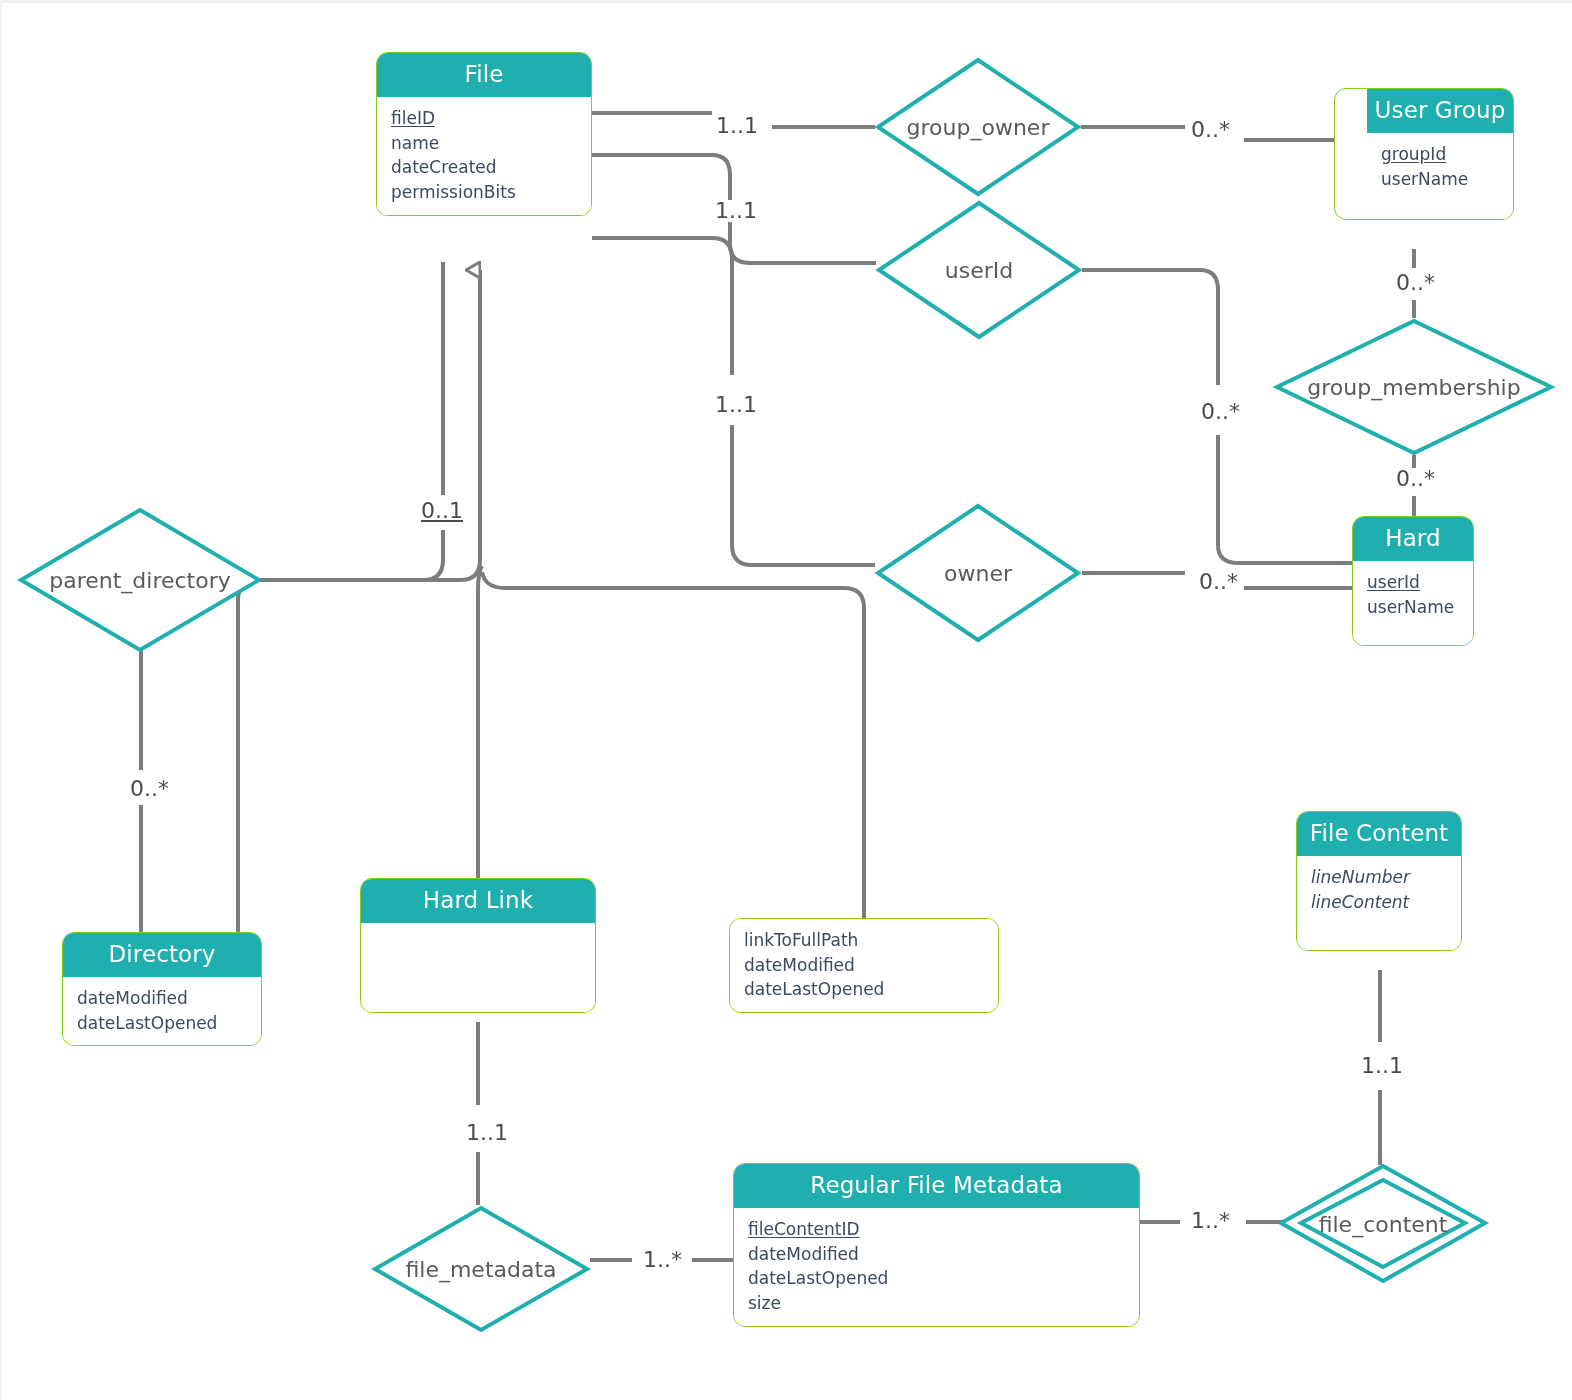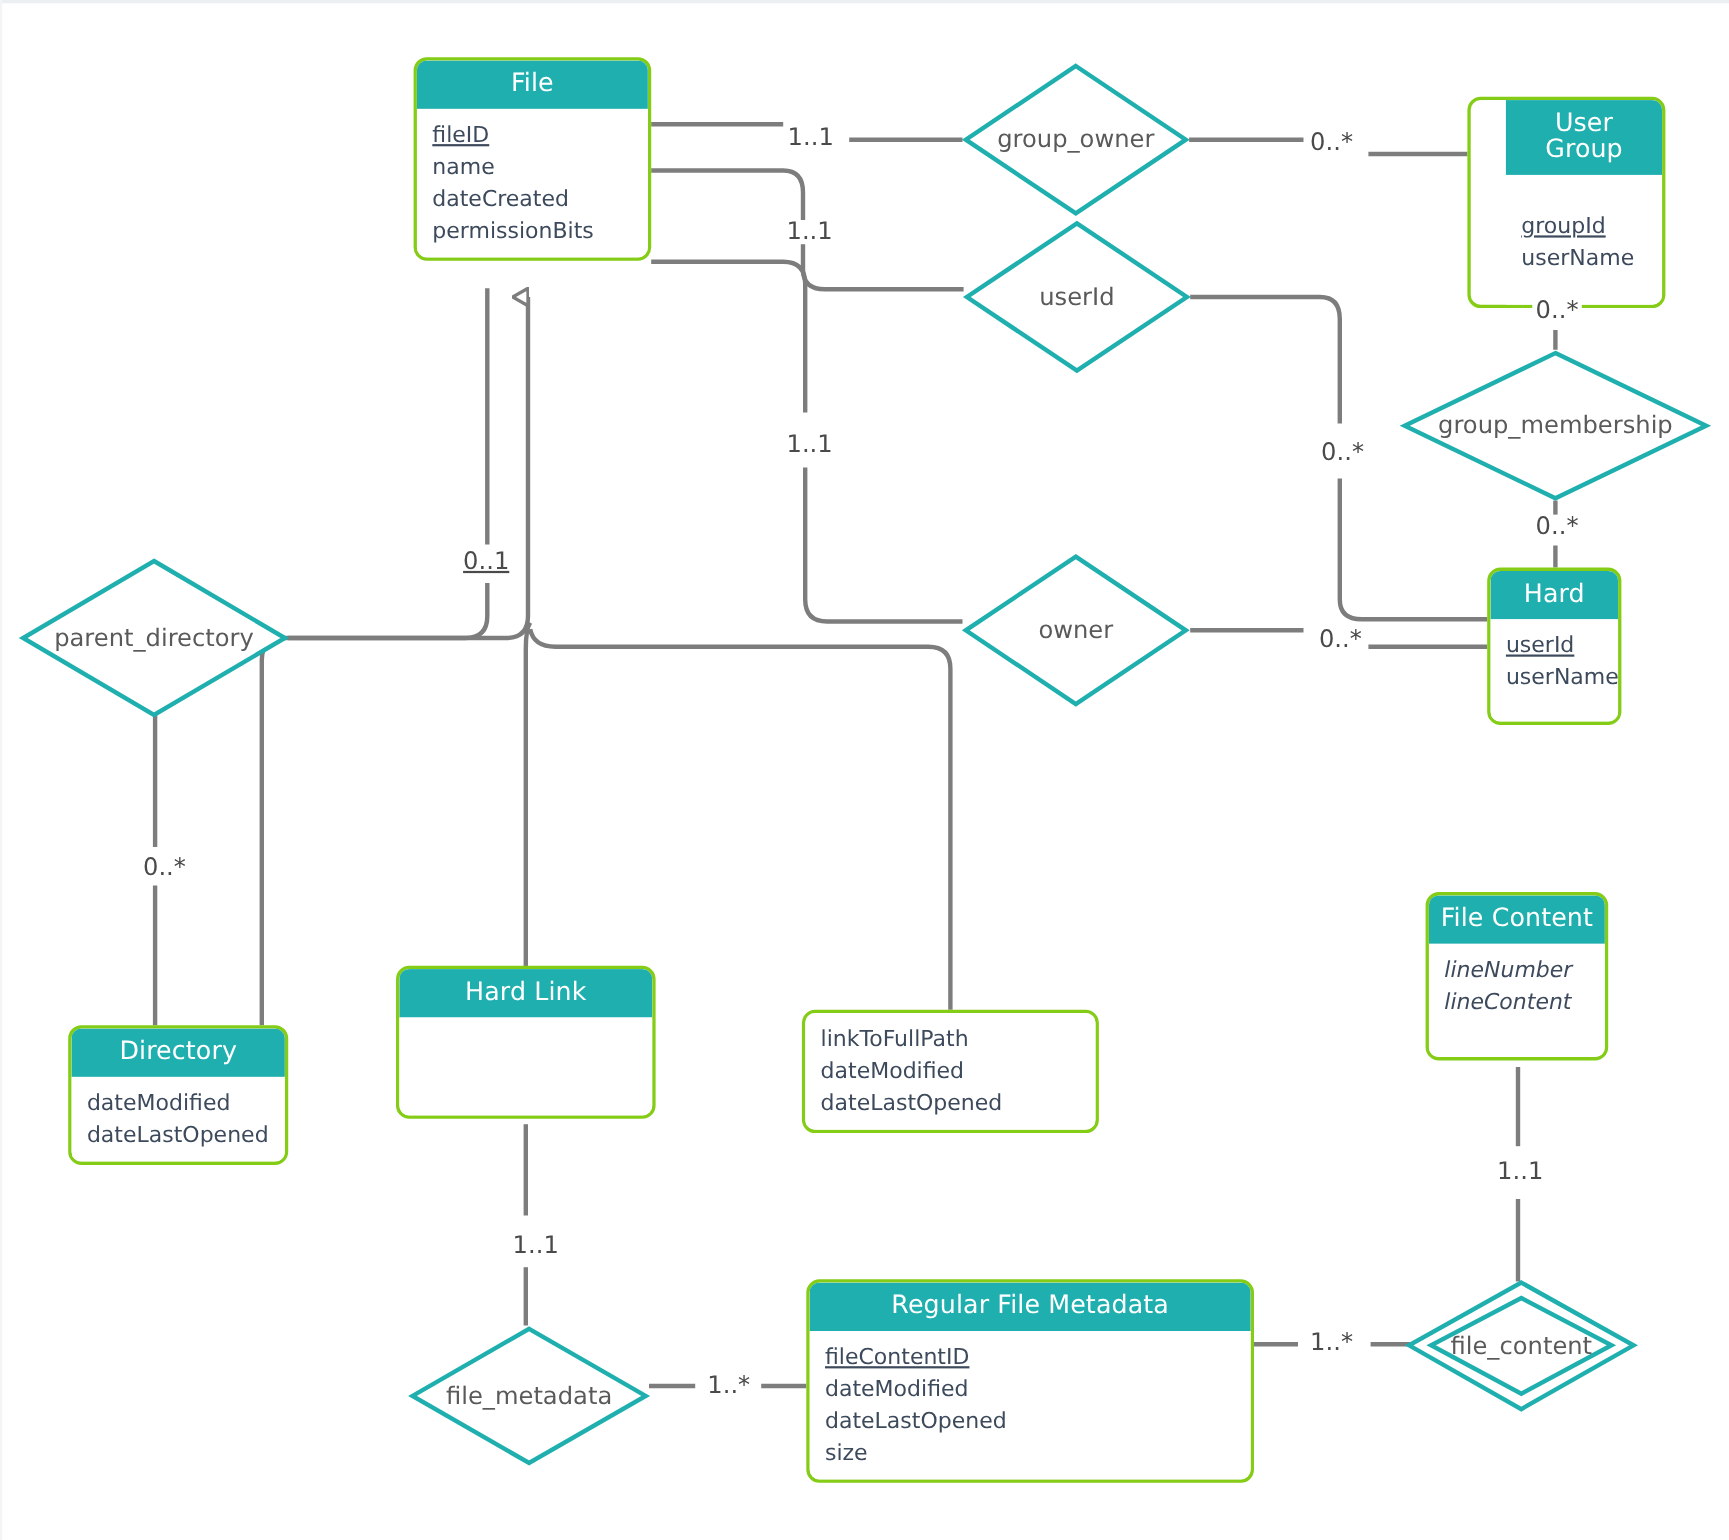--- a/index.html
+++ b/index.html
@@ -20,42 +20,42 @@
     position: absolute;
     left: 0;
     top: 0;
     width: 1572px;
     height: 1400px;
   }
   
   .entity {
     position: absolute;
     box-sizing: border-box;
-    border: 3px solid #84cc16;
+    border: 1px solid #84cc16;
     border-radius: 12px;
     background: #ffffff;
     overflow: hidden;
     z-index: 5;
   }
   .entity .ehead {
     background: #20afaf;
     color: #ffffff;
     text-align: center;
     font-size: 23px;
     line-height: 1.05;
     padding: 9px 6px 11px 6px;
     letter-spacing: .1px;
   }
   .entity .ebody {
     background: #ffffff;
     padding: 9px 14px 10px 14px;
   }
   .entity .attr {
     color: #3d4a5c;
-    font-size: 20px;
+    font-size: 17px;
     line-height: 1.45;
     white-space: nowrap;
   }
   .entity .attr.pk { text-decoration: underline; text-underline-offset: 2px; }
   .entity.empty .ebody { min-height: 70px; }
 
   
   .rel {
     position: absolute;
     z-index: 6;
@@ -168,21 +168,21 @@
     <div class="ebody">
       <div class="attr pk">fileID</div>
       <div class="attr">name</div>
       <div class="attr">dateCreated</div>
       <div class="attr">permissionBits</div>
     </div>
   </div>
 
   <div class="entity" style="left:1334px; top:88px; width:180px;padding-left:32px;">
     <div class="ehead">User Group</div>
-    <div class="ebody" style="padding-bottom:28px;margin-top:23px;">
+    <div class="ebody" style="padding-bottom:28px;">
       <div class="attr pk">groupId</div>
       <div class="attr">userName</div>
     </div>
   </div>
 
   <div class="entity" style="left:1352px; top:516px; width:122px;">
     <div class="ehead">Hard</div>
     <div class="ebody" style="padding-bottom:26px;">
       <div class="attr pk">userId</div>
       <div class="attr">userName</div>

